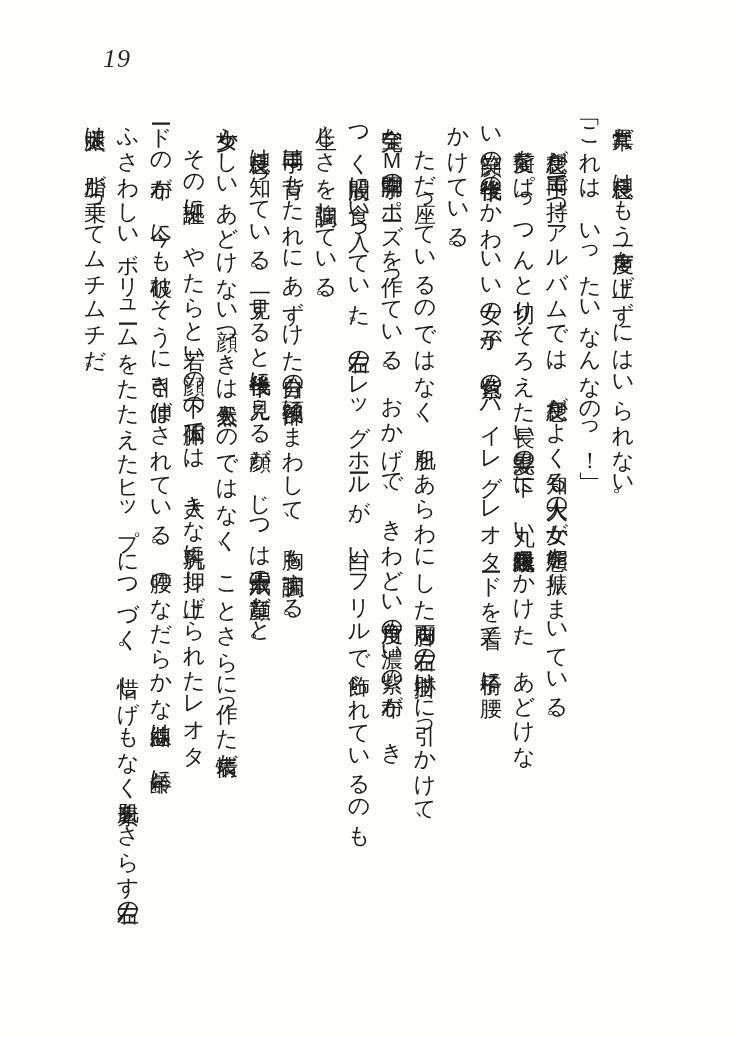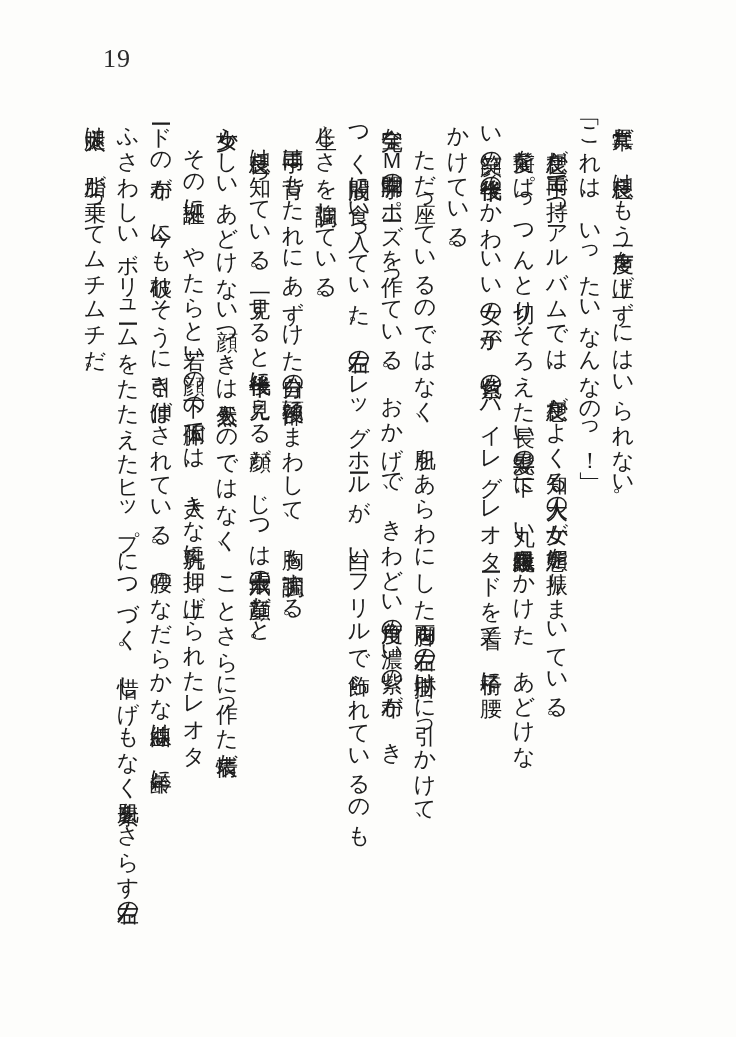--- a/index.html
+++ b/index.html
@@ -12,20 +12,21 @@
     width: 736px;
     height: 1037px;
     background: #fdfdfb;
     overflow: hidden;
     font-family: "Liberation Serif", "DejaVu Serif", serif;
   }
   .page-number {
     position: absolute;
     left: 103px;
     top: 44px;
+    font-style: italic;
     font-size: 26px;
     letter-spacing: 1px;
     color: #2a2a2a;
   }
   .text-block {
     position: absolute;
     top: 112px;
     right: 96px;
     height: 900px;
     writing-mode: vertical-rl;

